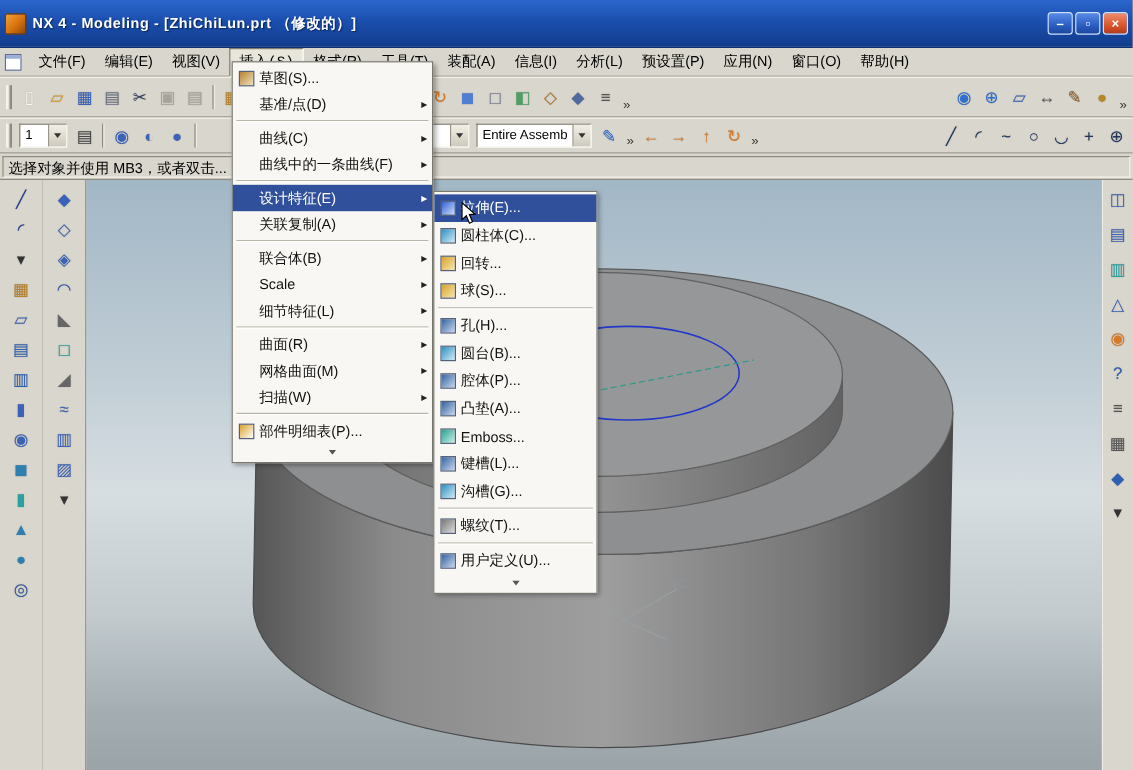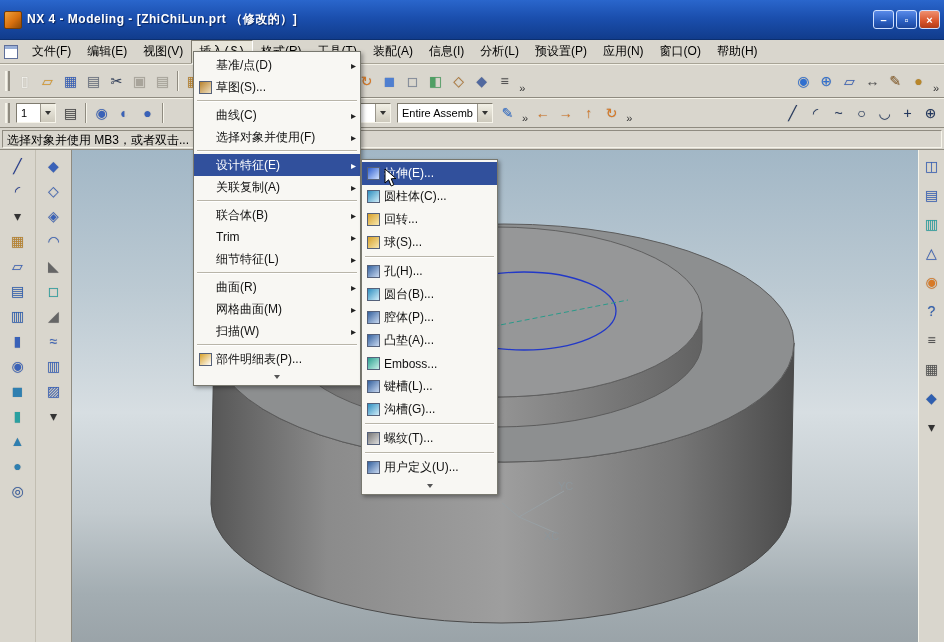--- a/index.html
+++ b/index.html
@@ -297,41 +297,41 @@
       <span class="chip" title="info-icon" style="color: rgb(216, 122, 39);">◉</span>
       <span class="chip" title="help-icon" style="color: rgb(47, 95, 176);">?</span>
       <span class="chip" title="ruler-icon" style="color: rgb(85, 85, 85);">≡</span>
       <span class="chip" title="grid-icon" style="color: rgb(85, 85, 85);">▦</span>
       <span class="chip" title="cap-icon" style="color: rgb(47, 95, 176);">◆</span>
       <span class="chip" title="scroll-down-icon" style="color: rgb(51, 51, 51);">▾</span>
     </div>
 </div>
 
 <div class="menu-panel" id="insert-menu">
+  <div class="mi">
+    <span class="mic">
+        <span class="msq" style="--c1:#b8832f;--c2:#f0e0c0"></span>
+      </span>
+    <span class="ml">草图(S)...</span>
+      <span class="ma"></span>
+  </div>
   <div class="mi sub">
     <span class="mic"></span>
       <span class="ml">基准/点(D)</span>
       <span class="ma"></span>
   </div>
-  <div class="mi">
-    <span class="mic">
-        <span class="msq" style="--c1:#b8832f;--c2:#f0e0c0"></span>
-      </span>
-    <span class="ml">草图(S)...</span>
-      <span class="ma"></span>
-  </div>
   <div class="msep"></div>
   <div class="mi sub">
     <span class="mic"></span>
       <span class="ml">曲线(C)</span>
       <span class="ma"></span>
   </div>
   <div class="mi sub">
     <span class="mic"></span>
-      <span class="ml">选择对象并使用(F)</span>
+      <span class="ml">曲线中的一条曲线(F)</span>
       <span class="ma"></span>
   </div>
   <div class="msep"></div>
   <div class="mi sub hl">
     <span class="mic"></span>
       <span class="ml">设计特征(E)</span>
       <span class="ma"></span>
   </div>
   <div class="mi sub">
     <span class="mic"></span>
@@ -339,21 +339,21 @@
       <span class="ma"></span>
   </div>
   <div class="msep"></div>
   <div class="mi sub">
     <span class="mic"></span>
       <span class="ml">联合体(B)</span>
       <span class="ma"></span>
   </div>
   <div class="mi sub">
     <span class="mic"></span>
-      <span class="ml">Trim</span>
+      <span class="ml">Scale</span>
       <span class="ma"></span>
   </div>
   <div class="mi sub">
     <span class="mic"></span>
       <span class="ml">细节特征(L)</span>
       <span class="ma"></span>
   </div>
   <div class="msep"></div>
   <div class="mi sub">
     <span class="mic"></span>

